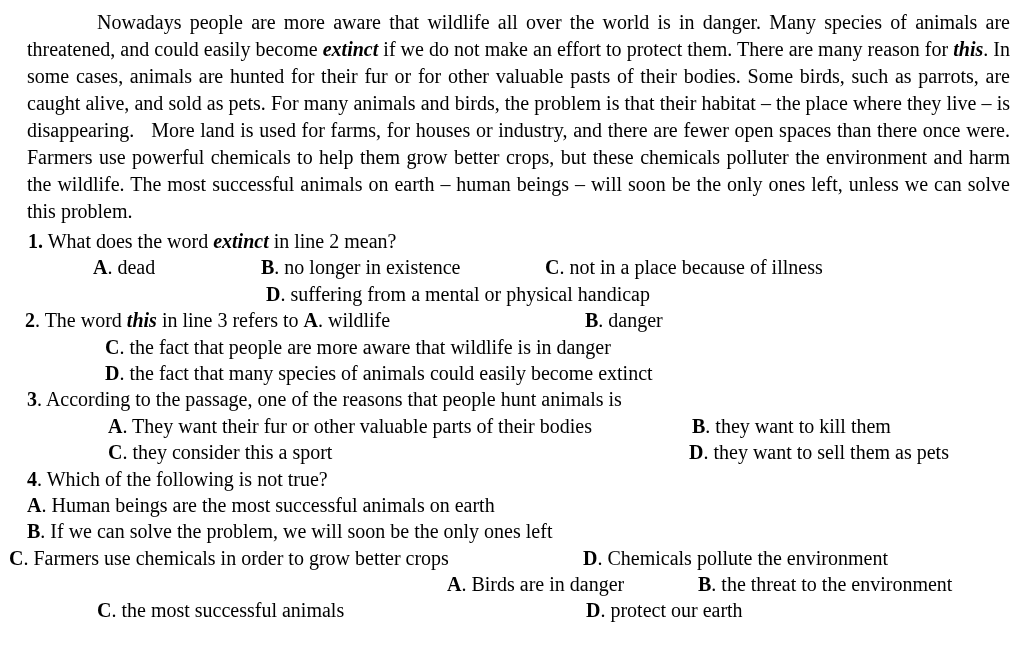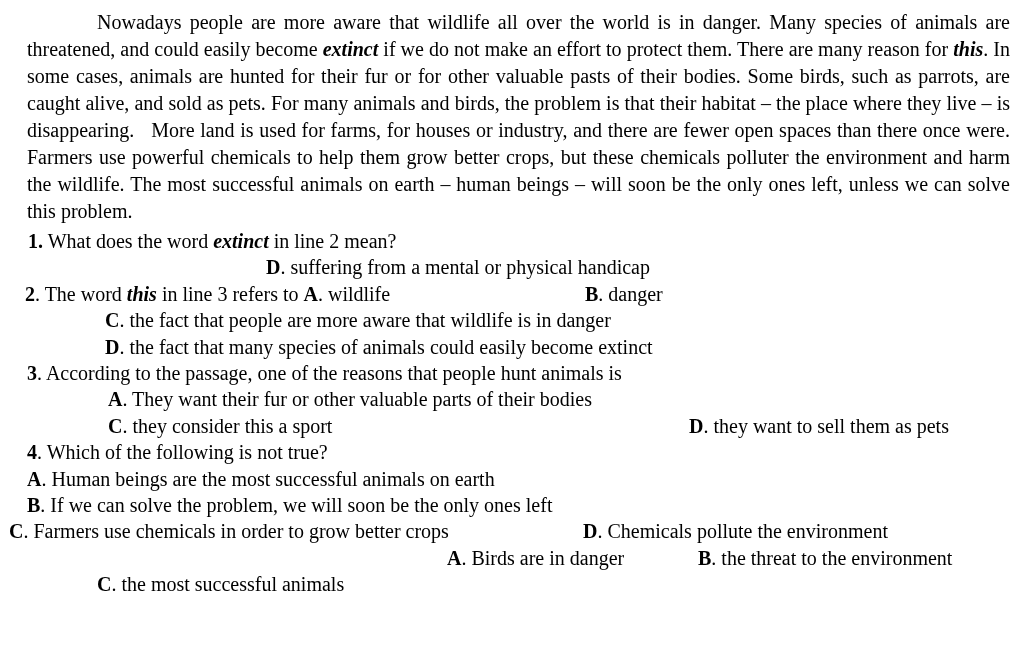--- a/index.html
+++ b/index.html
@@ -45,20 +45,25 @@
 <body>
 
 <div id="page">
   <p id="passage"><span>Nowadays people are more aware that wildlife all over the world is in danger. Many species of animals are threatened, and could easily become </span><span class="b i">extinct</span><span> if we do not make an effort to protect them. There are many reason for </span><span class="b i">this</span><span>. In some cases, animals are hunted for their fur or for other valuable pasts of their bodies. Some birds, such as parrots, are caught alive, and sold as pets. For many animals and birds, the problem is that their habitat – the place where they live – is disappearing. &nbsp; More land is used for farms, for houses or industry, and there are fewer open spaces than there once were. Farmers use powerful chemicals to help them grow better crops, but these chemicals polluter the environment and harm the wildlife. The most successful animals on earth – human beings – will soon be the only ones left, unless we can solve this problem.</span></p>
   <div id="questions">
       <div>
         <div class="qline">
           <span class="part" style="left: 28px;"><span class="b">1.</span><span> What does the word </span><span class="b i">extinct</span><span> in line 2 mean?</span></span>
         </div>
         <div class="qline">
+          <span class="part" style="left: 93px;"><span class="b">A</span><span>. dead</span></span>
+          <span class="part" style="left: 261px;"><span class="b">B</span><span>. no longer in existence</span></span>
+          <span class="part" style="left: 545px;"><span class="b">C</span><span>. not in a place because of illness</span></span>
+        </div>
+        <div class="qline">
           <span class="part" style="left: 266px;"><span class="b">D</span><span>. suffering from a mental or physical handicap</span></span>
         </div>
       </div>
       <div>
         <div class="qline">
           <span class="part" style="left: 25px;"><span class="b">2</span><span>. The word </span><span class="b i">this</span><span> in line 3 refers to </span><span class="b">A</span><span>. wildlife</span></span>
           <span class="part" style="left: 585px;"><span class="b">B</span><span>. danger</span></span>
         </div>
         <div class="qline">
           <span class="part" style="left: 105px;"><span class="b">C</span><span>. the fact that people are more aware that wildlife is in danger</span></span>
@@ -66,20 +71,21 @@
         <div class="qline">
           <span class="part" style="left: 105px;"><span class="b">D</span><span>. the fact that many species of animals could easily become extinct</span></span>
         </div>
       </div>
       <div>
         <div class="qline">
           <span class="part" style="left: 27px;"><span class="b">3</span><span>. According to the passage, one of the reasons that people hunt animals is</span></span>
         </div>
         <div class="qline">
           <span class="part" style="left: 108px;"><span class="b">A</span><span>. They want their fur or other valuable parts of their bodies</span></span>
+          <span class="part" style="left: 692px;"><span class="b">B</span><span>. they want to kill them</span></span>
         </div>
         <div class="qline">
           <span class="part" style="left: 108px;"><span class="b">C</span><span>. they consider this a sport</span></span>
           <span class="part" style="left: 689px;"><span class="b">D</span><span>. they want to sell them as pets</span></span>
         </div>
       </div>
       <div>
         <div class="qline">
           <span class="part" style="left: 27px;"><span class="b">4</span><span>. Which of the following is not true?</span></span>
         </div>
@@ -94,16 +100,17 @@
           <span class="part" style="left: 583px;"><span class="b">D</span><span>. Chemicals pollute the environment</span></span>
         </div>
       </div>
       <div>
         <div class="qline">
           <span class="part" style="left: 447px;"><span class="b">A</span><span>. Birds are in danger</span></span>
           <span class="part" style="left: 653px; margin-left: 45px;"><span class="b">B</span><span>. the threat to the environment</span></span>
         </div>
         <div class="qline">
           <span class="part" style="left: 97px;"><span class="b">C</span><span>. the most successful animals</span></span>
+          <span class="part" style="left: 586px;"><span class="b">D</span><span>. protect our earth</span></span>
         </div>
       </div>
     </div>
 </div>
 
 </body></html>

